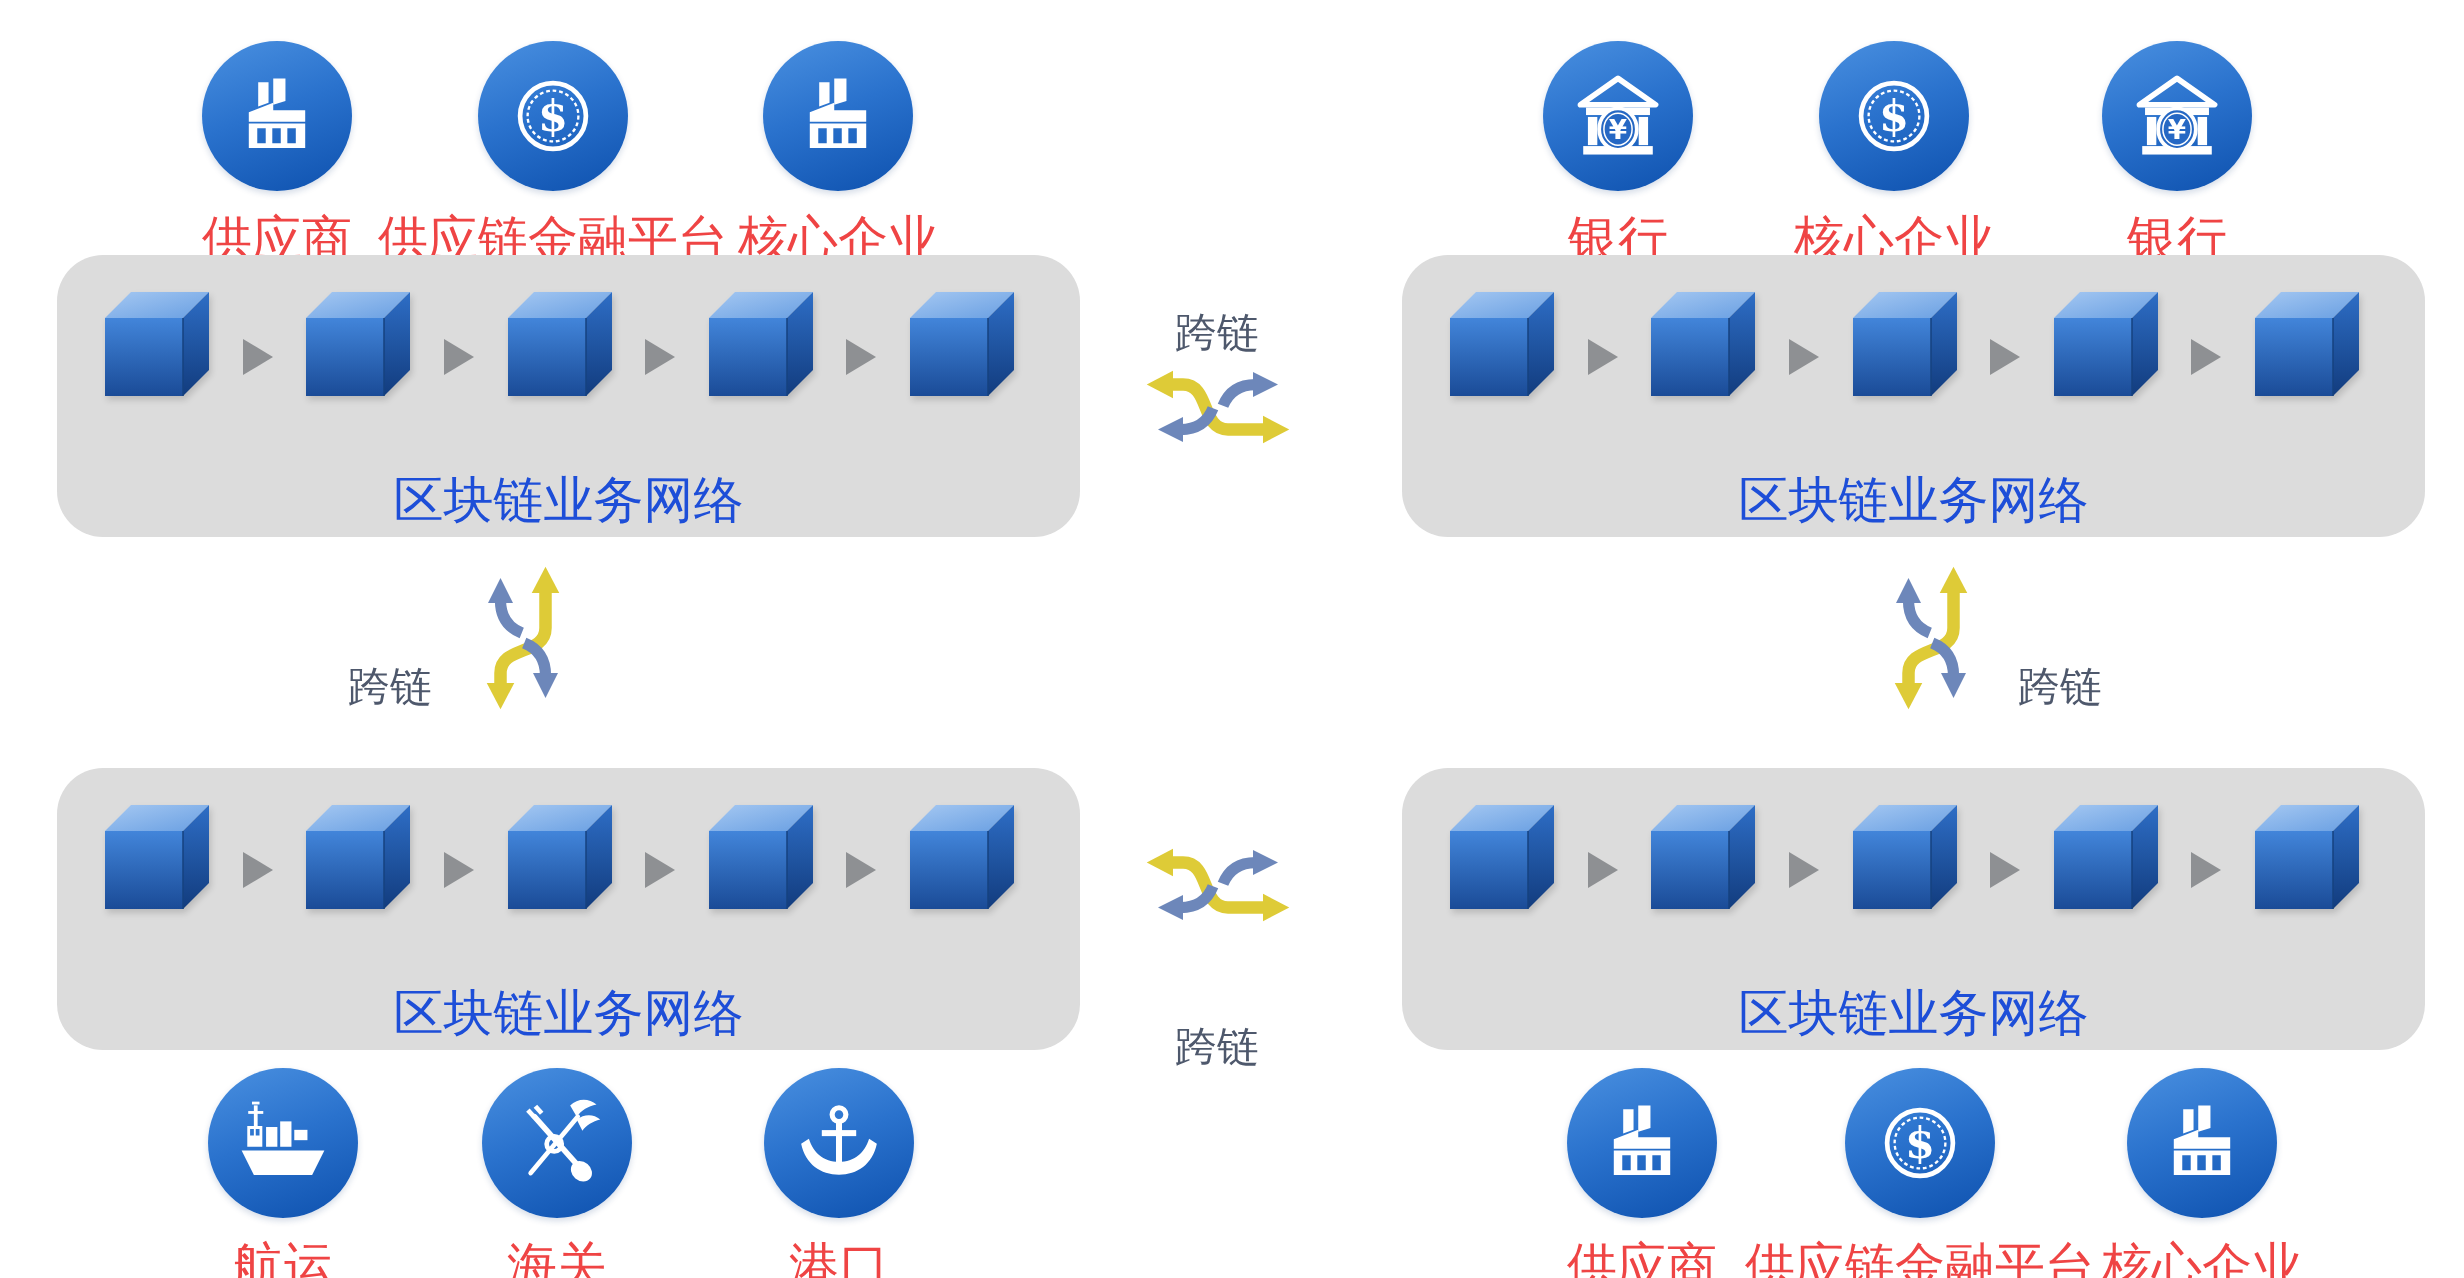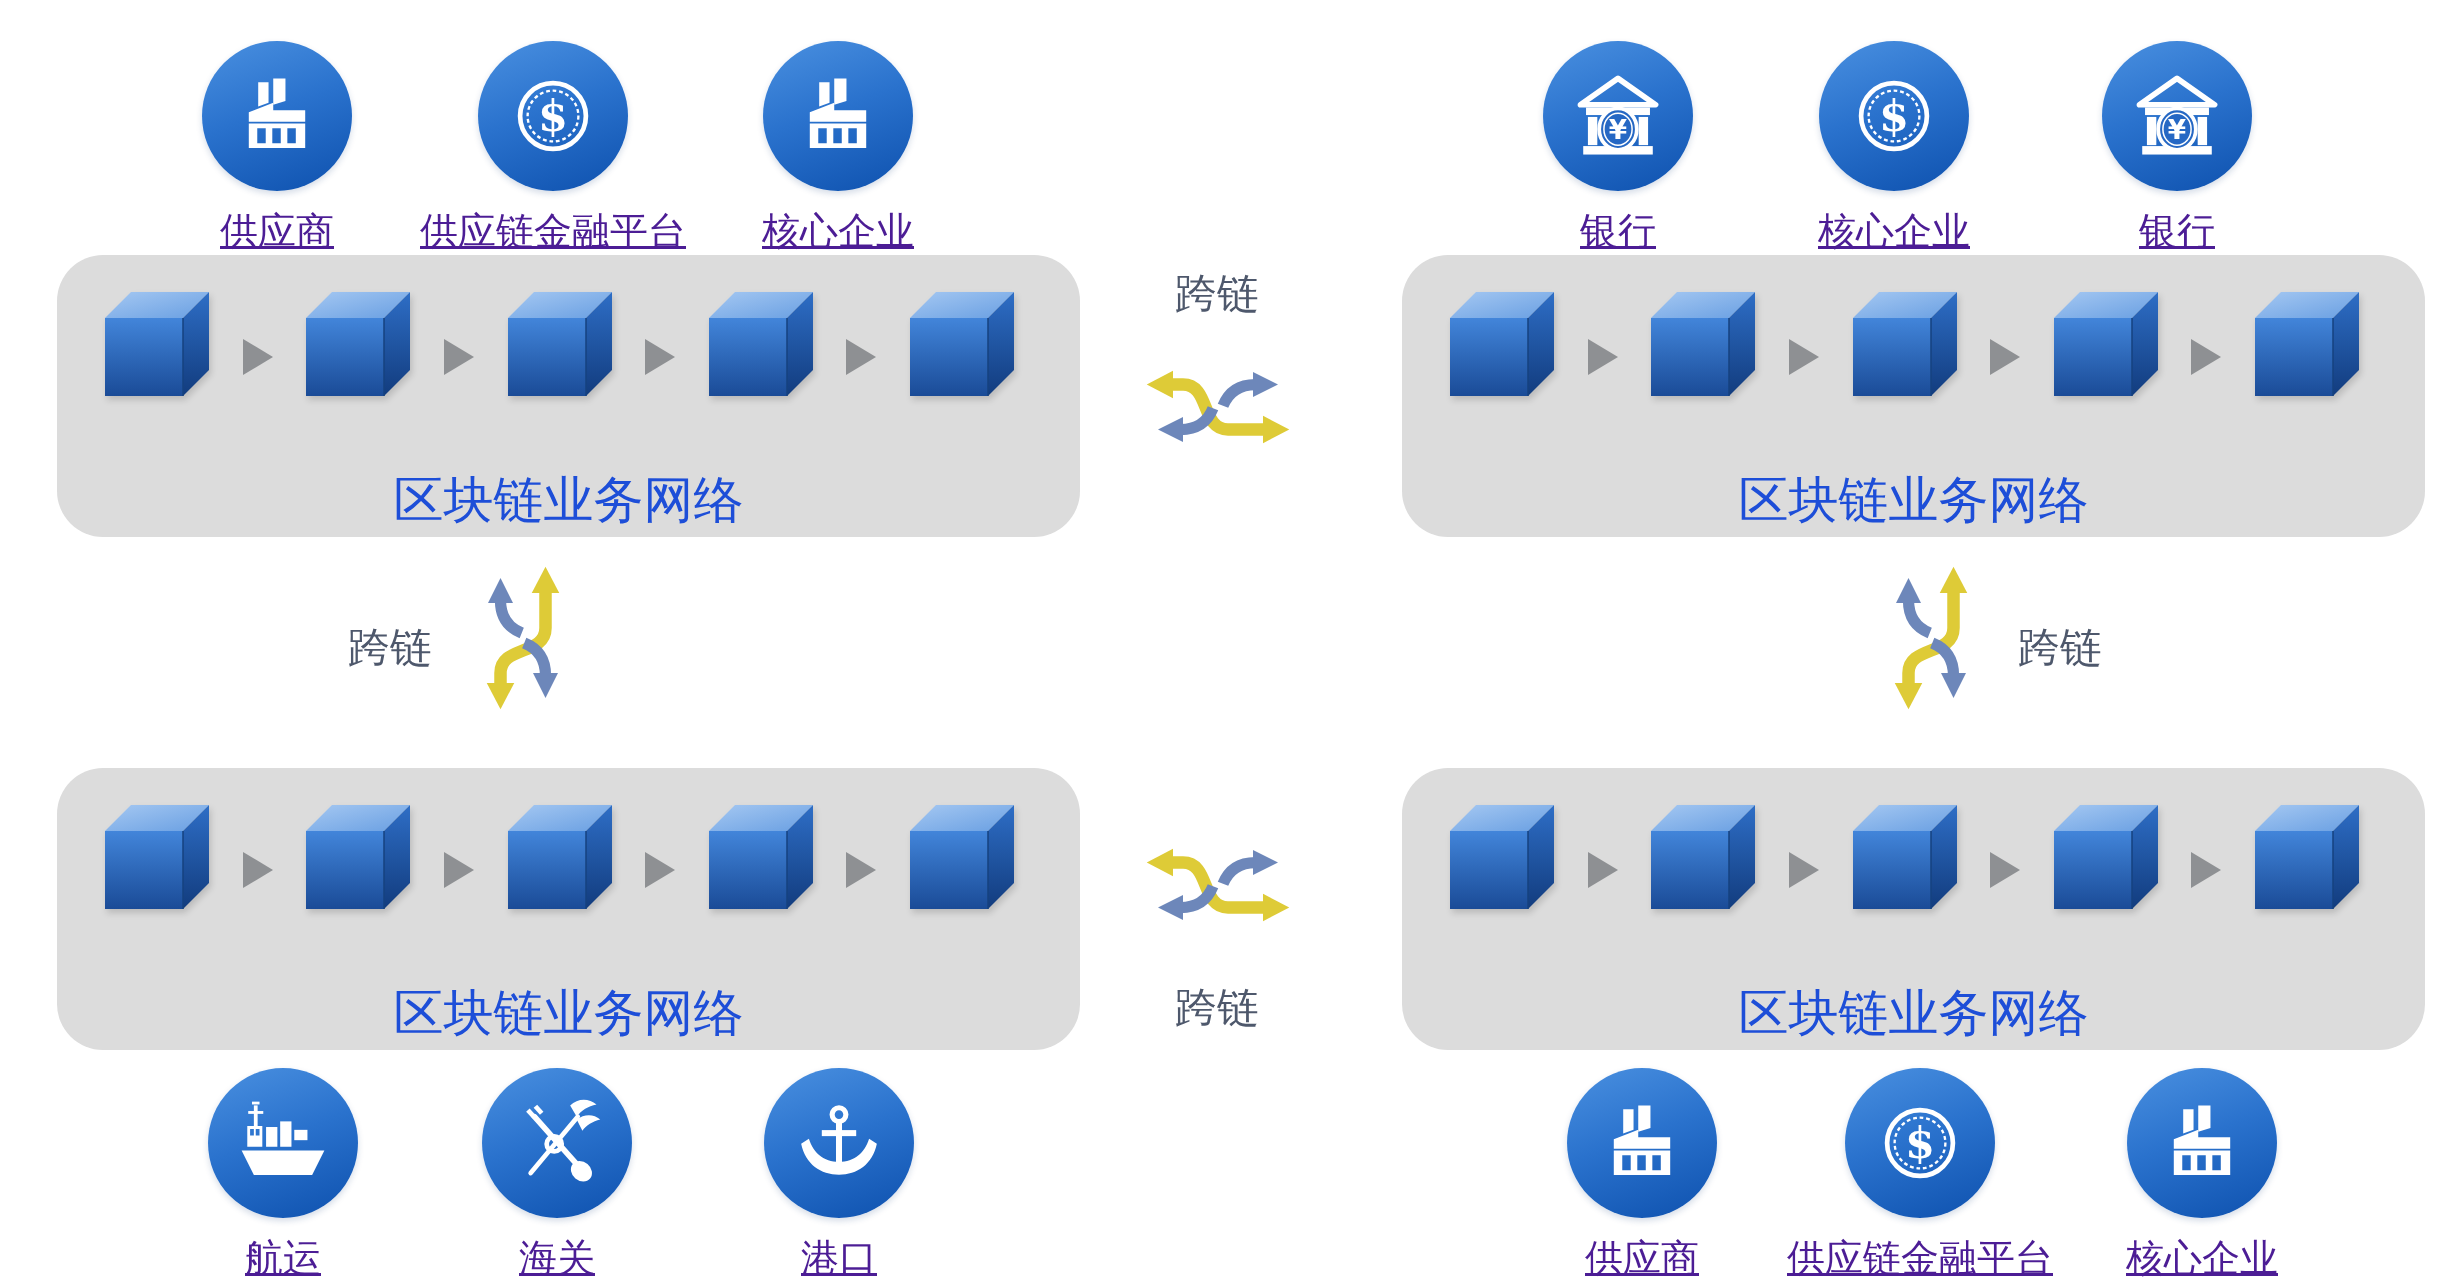--- a/index.html
+++ b/index.html
@@ -9,22 +9,22 @@
   
   .circle{position:absolute;width:150px;height:150px;border-radius:50%;
     transform:translateX(-50%);
     background:linear-gradient(160deg,#4a90e0 0%,#2a72cd 46%,#0e51ae 100%);
     display:flex;align-items:center;justify-content:center;
     box-shadow:0 3px 6px rgba(20,60,120,0.18);}
   .circle svg{width:94px;height:94px;}
   .circle svg.small{width:86px;height:86px;}
 
   .center-label{position:absolute;transform:translateX(-50%);white-space:nowrap;}
-  .icon-label{font-size:38px;color:#4c1d95;text-decoration:underline;}
-  .cross-label{font-size:42px;color:#4e586c;}
+  .icon-label{font-size:50px;color:#ef4444;}
+  .cross-label{font-size:42px;color:#4e586c;margin-top:39px;}
 
   
   .net-box{position:absolute;width:1023px;height:282px;background:#dcdcdc;border-radius:46px;}
   .chain{position:absolute;left:48px;top:37px;width:909px;height:104px;
     display:flex;justify-content:space-between;align-items:flex-start;}
   .cube{width:104px;height:104px;flex:0 0 auto;filter:drop-shadow(2px 4px 3px rgba(0,0,0,0.15));}
   .chain-arrow{width:30px;height:36px;flex:0 0 auto;margin-top:47px;}
   .chain-arrow polygon{fill:#8e9093;}
   .net-label{position:absolute;left:50%;transform:translateX(-50%);top:212px;
     font-size:50px;color:#1d4ed8;white-space:nowrap;}

